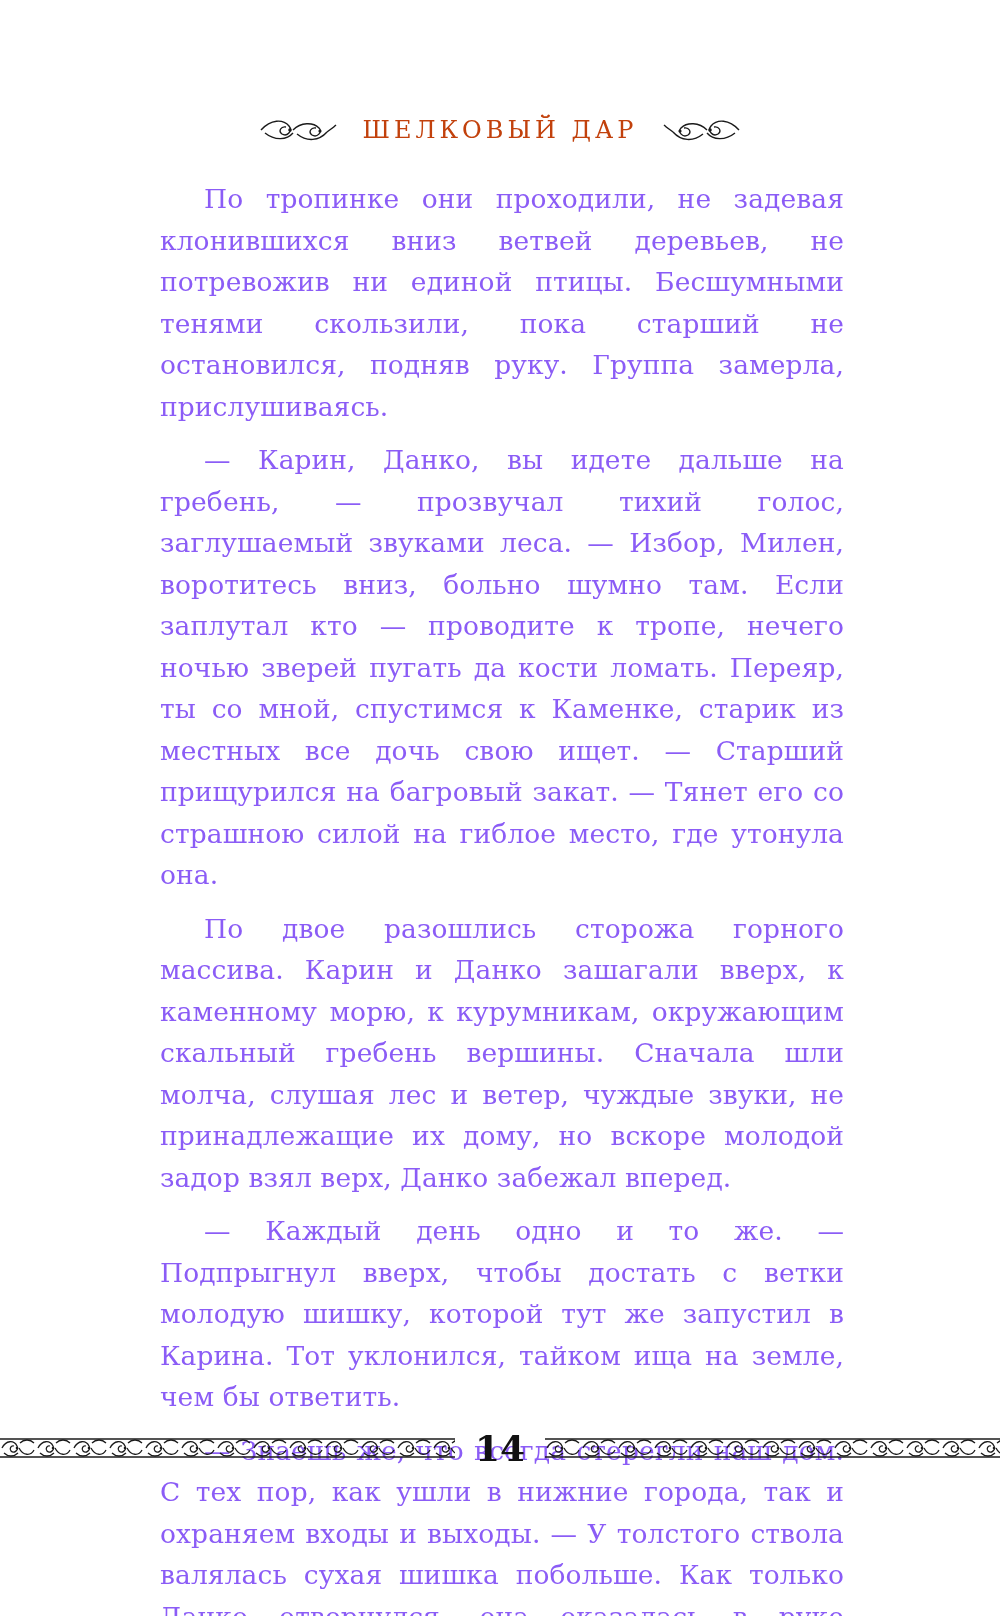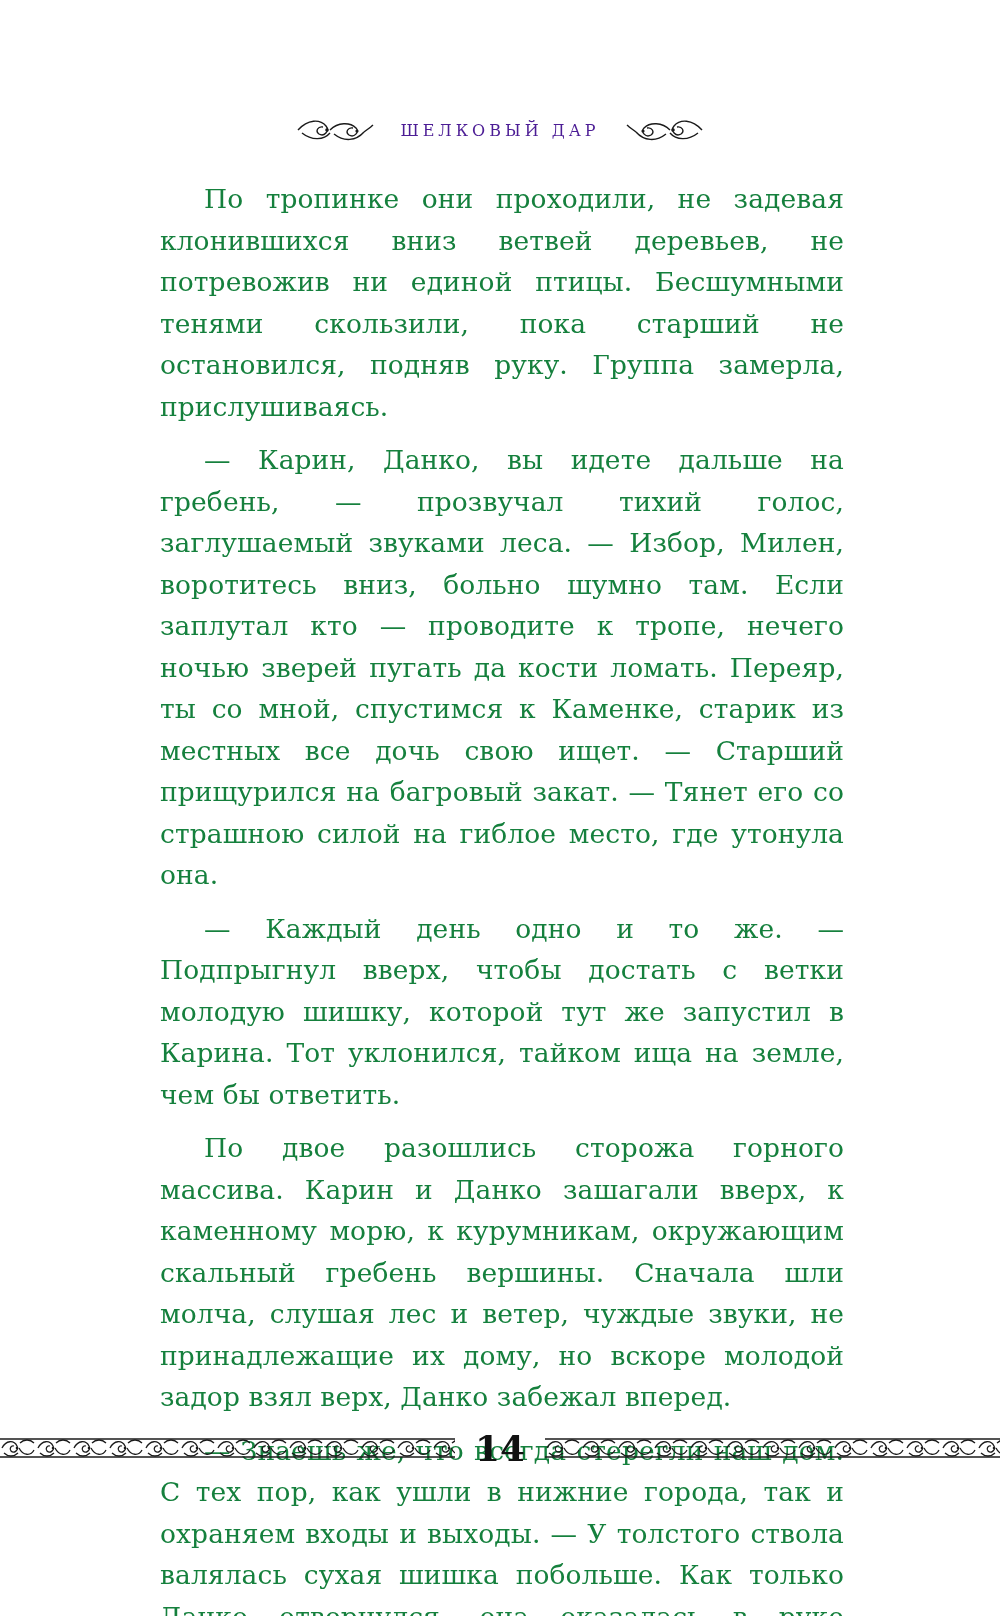--- a/index.html
+++ b/index.html
@@ -31,24 +31,24 @@
     left: 160px;
     width: 680px;
     height: 60px;
     display: flex;
     align-items: center;
     justify-content: center;
     gap: 26px;
   }
   .header-title {
     font-family: "DejaVu Serif", serif;
-    font-size: 16px;
+    font-size: 24px;
     letter-spacing: 4px;
     text-transform: uppercase;
-    color: #4c1d95;
+    color: #c2410c;
     white-space: nowrap;
   }
   .orn {
     width: 80px;
     height: 34px;
     position: relative;
     flex: 0 0 auto;
   }
   .orn svg { display: block; }
 
@@ -59,21 +59,21 @@
     left: 160px;
     width: 684px;
   }
   .para {
     margin: 0;
     font-size: 26.5px;
     line-height: 41.5px;
     text-align: justify;
     text-indent: 44px;
     letter-spacing: 0.1px;
-    color: #15803d;
+    color: #8b5cf6;
     -webkit-hyphens: manual;
     hyphens: manual;
   }
   .para + .para { margin-top: 12px; }
 
   
   .footer {
     position: absolute;
     top: 1418px;
     left: 0;
@@ -133,22 +133,22 @@
           <circle cx="33" cy="17" r="1.8" fill="#1a1a1a" stroke="none"></circle>
           <circle cx="63" cy="18" r="1.6" fill="#1a1a1a" stroke="none"></circle>
         </g>
       </svg>
     </span>
   </div>
 
   <div class="body-text">
     <p class="para">По тропинке они проходили, не задевая клонившихся вниз ветвей деревьев, не потревожив ни единой птицы. Бесшумными тенями скользили, пока старший не остановился, подняв руку. Группа замерла, прислушиваясь.</p>
     <p class="para">— Карин, Данко, вы идете дальше на гребень, — прозвучал тихий голос, заглушаемый звуками леса. — Избор, Милен, воротитесь вниз, больно шумно там. Если заплутал кто — проводите к тропе, нечего ночью зверей пугать да кости ломать. Переяр, ты со мной, спустимся к Каменке, старик из местных все дочь свою ищет. — Старший прищурился на багровый закат. — Тянет его со страшною силой на гиблое место, где утонула она.</p>
+    <p class="para">По двое разошлись сторожа горного массива. Карин и Данко зашагали вверх, к каменному морю, к курумникам, окружающим скальный гребень вершины. Сначала шли молча, слушая лес и ветер, чуждые звуки, не принадлежащие их дому, но вскоре молодой задор взял верх, Данко забежал вперед.</p>
     <p class="para">— Каждый день одно и то же. — Подпрыгнул вверх, чтобы достать с ветки молодую шишку, которой тут же запустил в Карина. Тот уклонился, тайком ища на земле, чем бы ответить.</p>
-    <p class="para">По двое разошлись сторожа горного массива. Карин и Данко зашагали вверх, к каменному морю, к курумникам, окружающим скальный гребень вершины. Сначала шли молча, слушая лес и ветер, чуждые звуки, не принадлежащие их дому, но вскоре молодой задор взял верх, Данко забежал вперед.</p>
     <p class="para">— Знаешь же, что всегда стерегли наш дом. С тех пор, как ушли в нижние города, так и охраняем входы и выходы. — У толстого ствола валялась сухая шишка побольше. Как только Данко отвернулся, она оказалась в руке Карина. — Прекращай подвывать как волк, отбившийся от стаи…</p>
   </div>
 
   <div class="footer">
     <span class="foot-band">
       <svg width="470" height="34" viewBox="0 0 470 34" preserveAspectRatio="none" xmlns="http://www.w3.org/2000/svg">
         <defs>
           <pattern id="pl" x="0" y="0" width="36" height="34" patternUnits="userSpaceOnUse">
             <g fill="none" stroke="#1a1a1a" stroke-width="1.3">
               <path d="M0 8 H36"></path>

